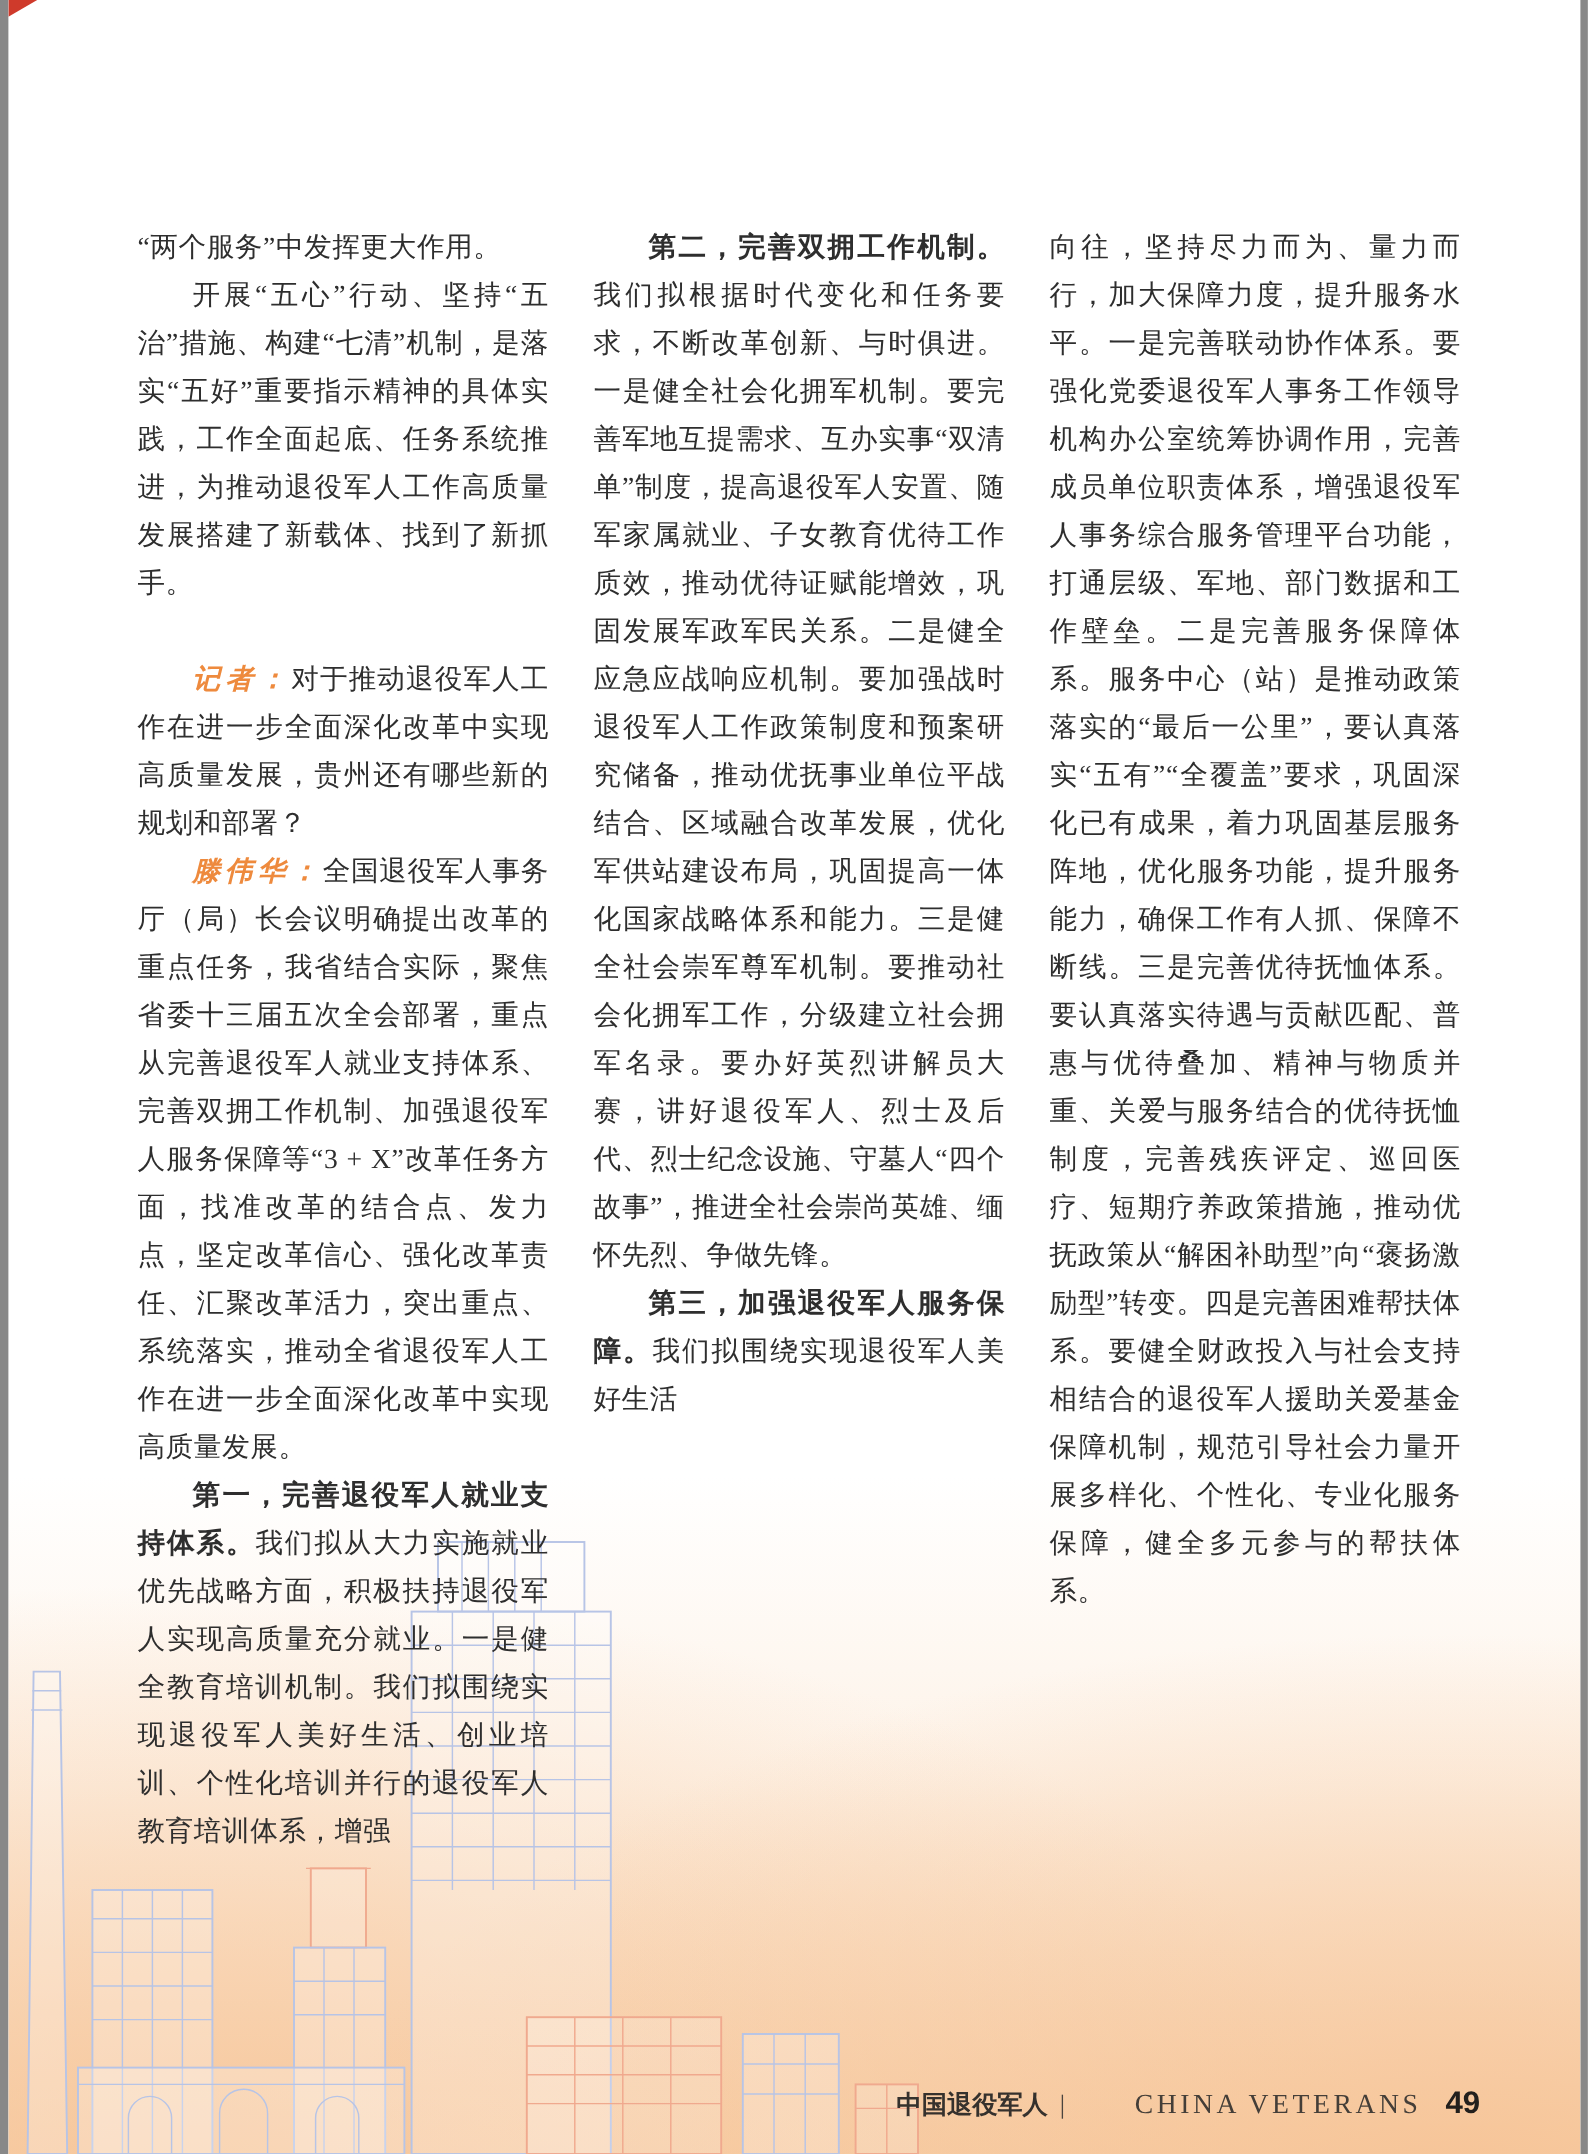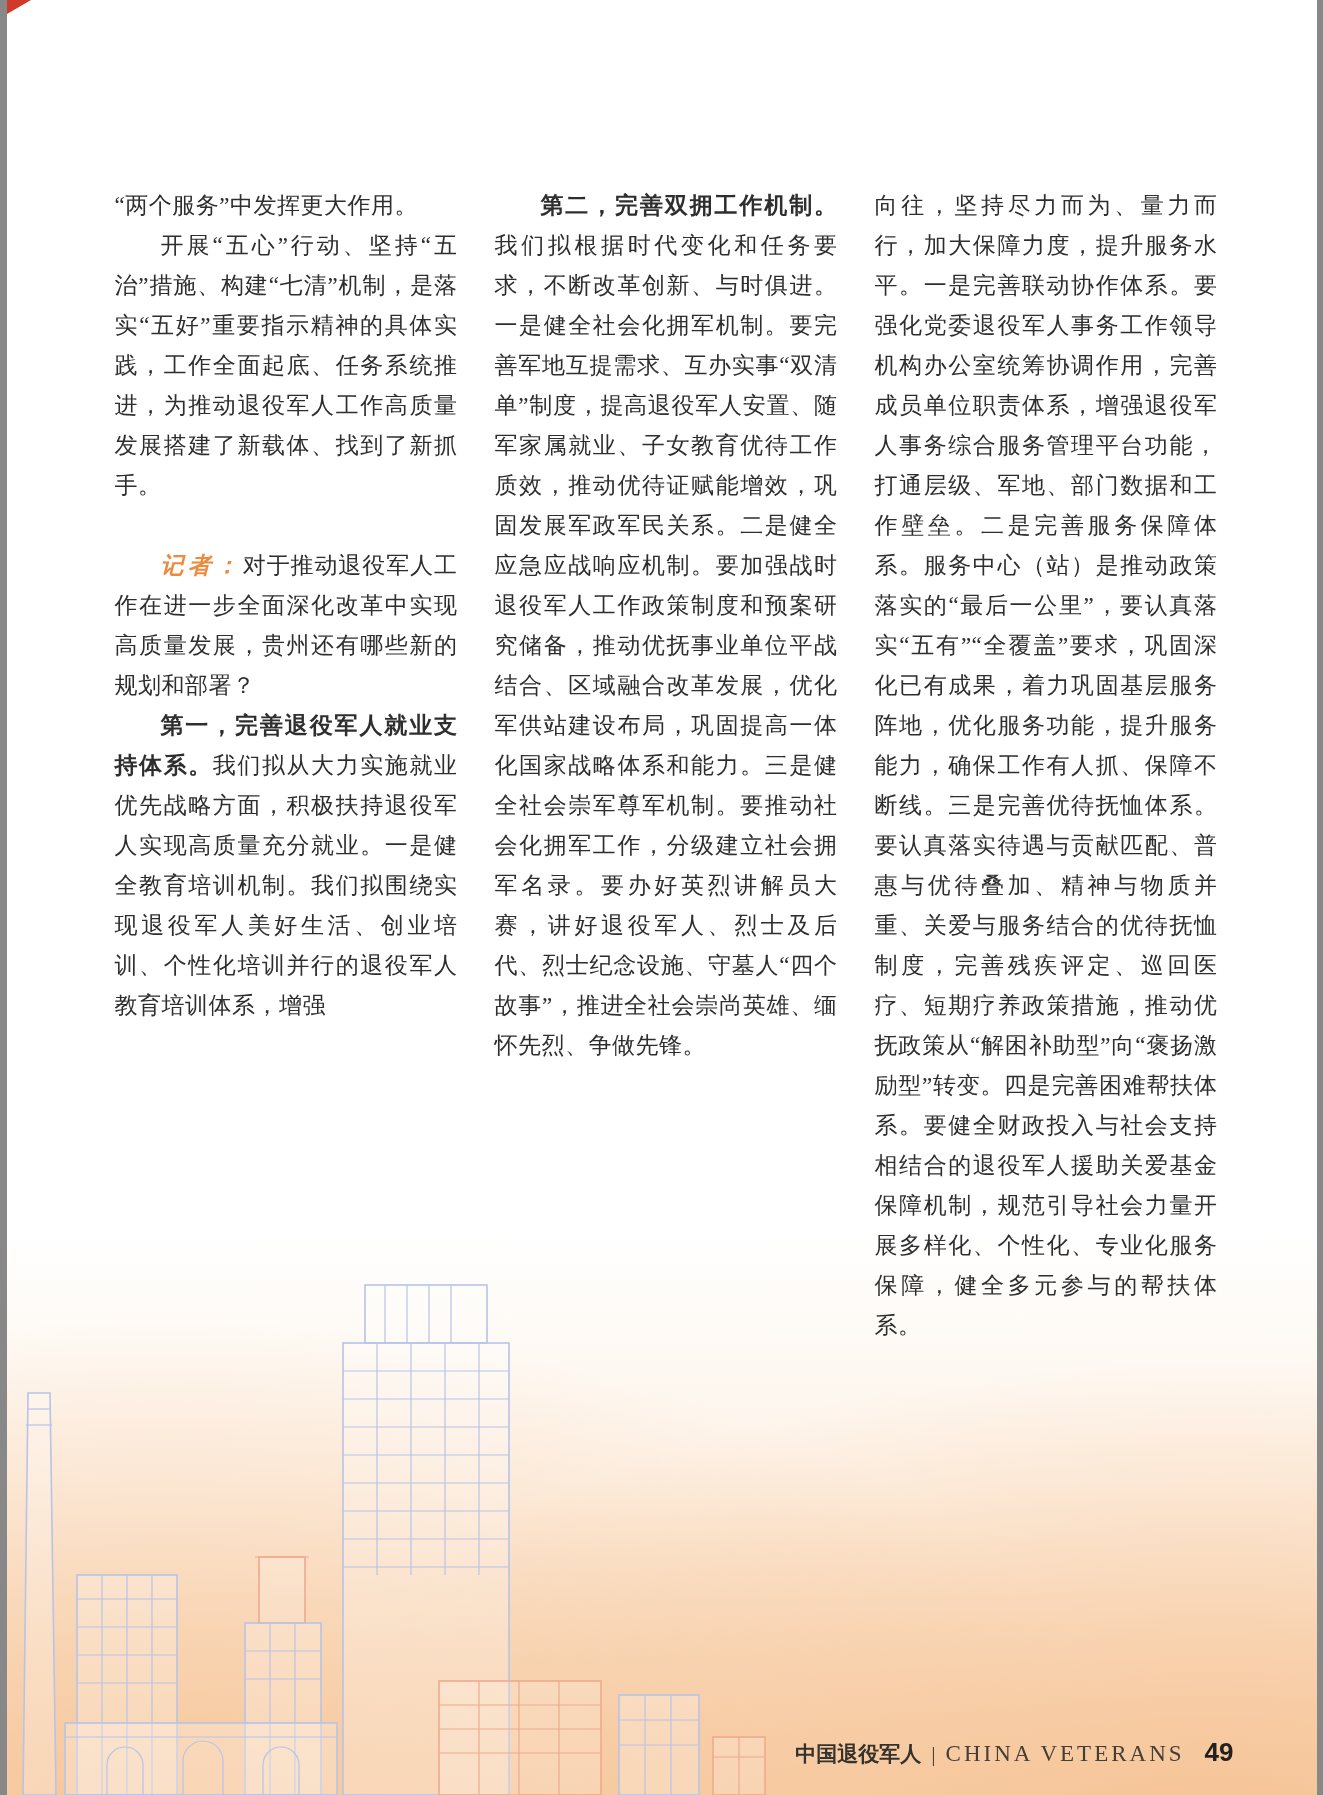--- a/index.html
+++ b/index.html
@@ -54,21 +54,21 @@
     font-size:17px; font-weight:bold; font-style:normal; vertical-align:-3px;
     margin-left:8px; font-family:"Liberation Sans","DejaVu Sans",sans-serif;
   }
   
   .footer{
     position:absolute; top:1737px; right:83px;
     display:flex; align-items:baseline; color:var(--footer-text); white-space:nowrap;
   }
   .footer .cn{font-family:"Liberation Sans","DejaVu Sans",sans-serif; font-weight:bold; font-size:21px;}
   .footer .sep{margin:0 10px; font-size:22px; color:#4a443e;}
-  .footer .en{font-size:23px; letter-spacing:3px; color:#443e38;}
+  .footer .en{font-size:23px; letter-spacing:3px; color:#443e38;margin-left:48px;}
   .footer .pageno{
     margin-left:20px; font-family:"Liberation Sans","DejaVu Sans",sans-serif;
     font-weight:bold; font-size:26px; color:#23201d;
   }
 </style>
 </head>
 <body>
 
 <div class="page">
 
@@ -161,24 +161,26 @@
       <line class="salmon-l" x1="732" y1="462" x2="732" y2="520"></line>
     </g>
   </svg>
 
   <div class="columns">
       <div class="column">
         <p class="para"><span class="run">“两个服务”中发挥更大作用。</span></p>
         <p class="para indent"><span class="run">开展“五心”行动、坚持“五治”措施、构建“七清”机制，是落实“五好”重要指示精神的具体实践，工作全面起底、任务系统推进，为推动退役军人工作高质量发展搭建了新载体、找到了新抓手。</span></p>
         <div class="spacer"></div>
         <p class="para indent question"><span class="run run-speaker">记者：</span><span class="run">对于推动退役军人工作在进一步全面深化改革中实现高质量发展，贵州还有哪些新的规划和部署？</span></p>
+        <p class="para indent"><span class="run run-speaker">滕伟华：</span><span class="run">全国退役军人事务厅（局）长会议明确提出改革的重点任务，我省结合实际，聚焦省委十三届五次全会部署，重点从完善退役军人就业支持体系、完善双拥工作机制、加强退役军人服务保障等“3 + X”改革任务方面，找准改革的结合点、发力点，坚定改革信心、强化改革责任、汇聚改革活力，突出重点、系统落实，推动全省退役军人工作在进一步全面深化改革中实现高质量发展。</span></p>
         <p class="para indent"><span class="run run-bold">第一，完善退役军人就业支持体系。</span><span class="run">我们拟从大力实施就业优先战略方面，积极扶持退役军人实现高质量充分就业。一是健全教育培训机制。我们拟围绕实现退役军人美好生活、创业培训、个性化培训并行的退役军人教育培训体系，增强</span></p>
       </div>
       <div class="column">
         <p class="para indent"><span class="run run-bold">第二，完善双拥工作机制。</span><span class="run">我们拟根据时代变化和任务要求，不断改革创新、与时俱进。一是健全社会化拥军机制。要完善军地互提需求、互办实事“双清单”制度，提高退役军人安置、随军家属就业、子女教育优待工作质效，推动优待证赋能增效，巩固发展军政军民关系。二是健全应急应战响应机制。要加强战时退役军人工作政策制度和预案研究储备，推动优抚事业单位平战结合、区域融合改革发展，优化军供站建设布局，巩固提高一体化国家战略体系和能力。三是健全社会崇军尊军机制。要推动社会化拥军工作，分级建立社会拥军名录。要办好英烈讲解员大赛，讲好退役军人、烈士及后代、烈士纪念设施、守墓人“四个故事”，推进全社会崇尚英雄、缅怀先烈、争做先锋。</span></p>
+        <p class="para indent"><span class="run run-bold">第三，加强退役军人服务保障。</span><span class="run">我们拟围绕实现退役军人美好生活</span></p>
       </div>
       <div class="column">
         <p class="para"><span class="run">向往，坚持尽力而为、量力而行，加大保障力度，提升服务水平。一是完善联动协作体系。要强化党委退役军人事务工作领导机构办公室统筹协调作用，完善成员单位职责体系，增强退役军人事务综合服务管理平台功能，打通层级、军地、部门数据和工作壁垒。二是完善服务保障体系。服务中心（站）是推动政策落实的“最后一公里”，要认真落实“五有”“全覆盖”要求，巩固深化已有成果，着力巩固基层服务阵地，优化服务功能，提升服务能力，确保工作有人抓、保障不断线。三是完善优待抚恤体系。要认真落实待遇与贡献匹配、普惠与优待叠加、精神与物质并重、关爱与服务结合的优待抚恤制度，完善残疾评定、巡回医疗、短期疗养政策措施，推动优抚政策从“解困补助型”向“褒扬激励型”转变。四是完善困难帮扶体系。要健全财政投入与社会支持相结合的退役军人援助关爱基金保障机制，规范引导社会力量开展多样化、个性化、专业化服务保障，健全多元参与的帮扶体系。</span></p>
       </div>
     </div>
 
   <div class="footer">
     <span class="cn">中国退役军人</span>
     <span class="sep">|</span>
     <span class="en">CHINA VETERANS</span>

